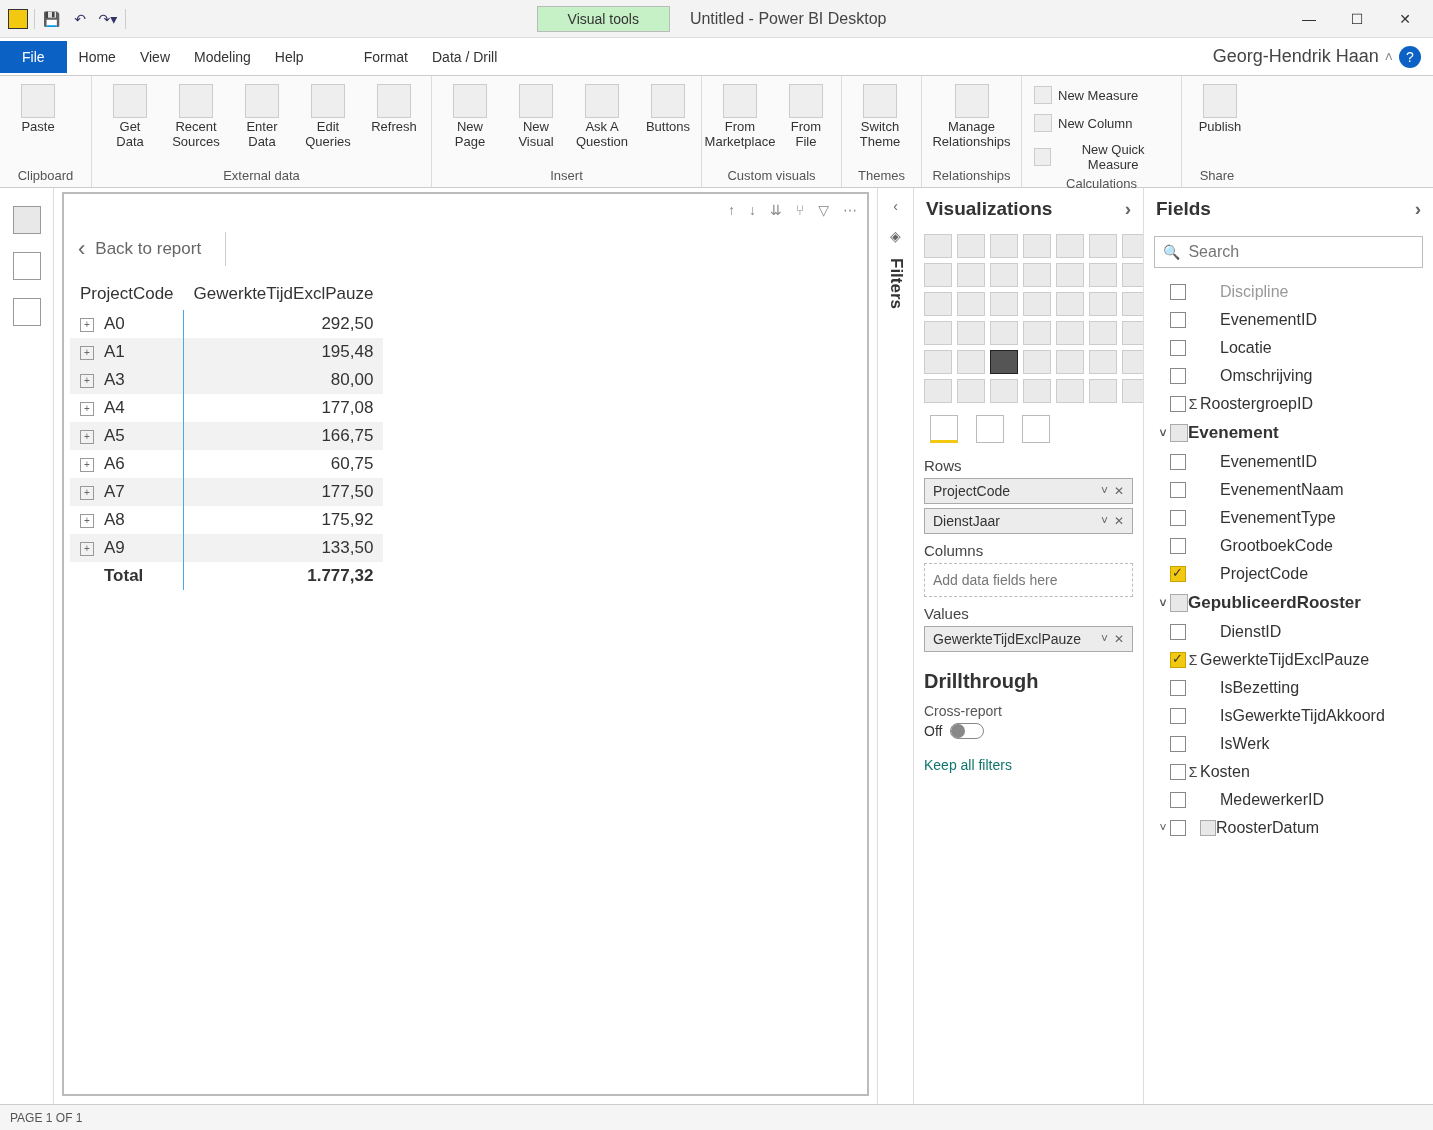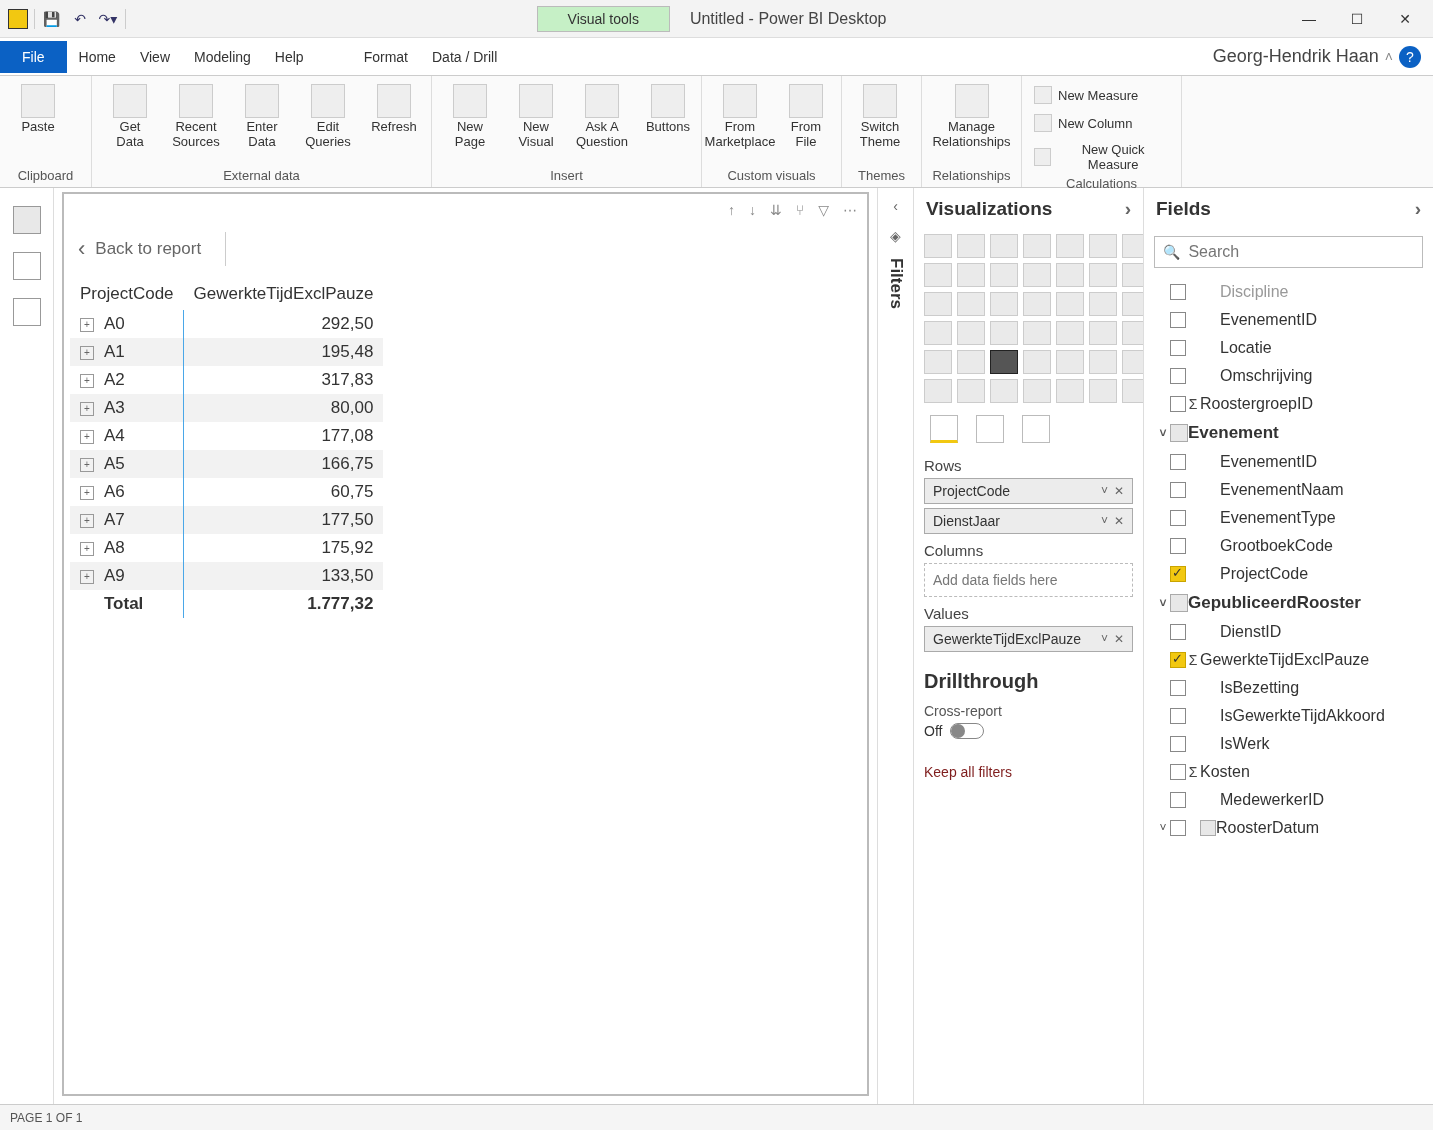--- a/index.html
+++ b/index.html
@@ -241,20 +241,29 @@
             <span>New Column</span>
           </div>
         <div class="rbtn small">
             <div class="icn"></div>
             <span>New Quick Measure</span>
           </div>
       </div>
     </div>
     <div class="label">Calculations</div>
   </div>
+  <div class="rgroup" style="width:70px;border-right:none">
+    <div class="items">
+      <div class="rbtn">
+          <div class="icn"></div>
+          <div class="txt">Publish</div>
+        </div>
+    </div>
+    <div class="label">Share</div>
+  </div>
 </div>
 
 <div class="workspace">
   <div class="leftrail">
     <div class="ritem active"></div>
     <div class="ritem"></div>
     <div class="ritem"></div>
   </div>
 
   <div class="canvas">
@@ -282,24 +291,20 @@
           </tbody>
             <tbody id="mrows">
               <tr>
                 <td class="code"><span class="exp">+</span>A0</td>
                 <td class="val">292,50</td>
               </tr>
               <tr class="alt">
                 <td class="code"><span class="exp">+</span>A1</td>
                 <td class="val">195,48</td>
               </tr>
-              <tr>
-                <td class="code"><span class="exp">+</span>A2</td>
-                <td class="val">317,83</td>
-              </tr>
               <tr class="alt">
                 <td class="code"><span class="exp">+</span>A3</td>
                 <td class="val">80,00</td>
               </tr>
               <tr>
                 <td class="code"><span class="exp">+</span>A4</td>
                 <td class="val">177,08</td>
               </tr>
               <tr class="alt">
                 <td class="code"><span class="exp">+</span>A5</td>
@@ -422,21 +427,21 @@
     </div>
     <div class="drill">
       <h3>Drillthrough</h3>
       <div style="color:#555">Cross-report</div>
       <div class="toggle">
         <span>Off</span>
         <div class="tswitch">
             <div class="knob"></div>
           </div>
       </div>
-      <div style="margin-top:25px;color:#7f1d1d">Keep all filters</div>
+      <div style="margin-top:18px;color:#0f766e">Keep all filters</div>
     </div>
   </div>
 
   <div class="fieldspane">
     <div class="panehead">
       <span>Fields</span>
       <span style="color:#666">›</span>
     </div>
     <div class="search">
       <span>🔍</span>

